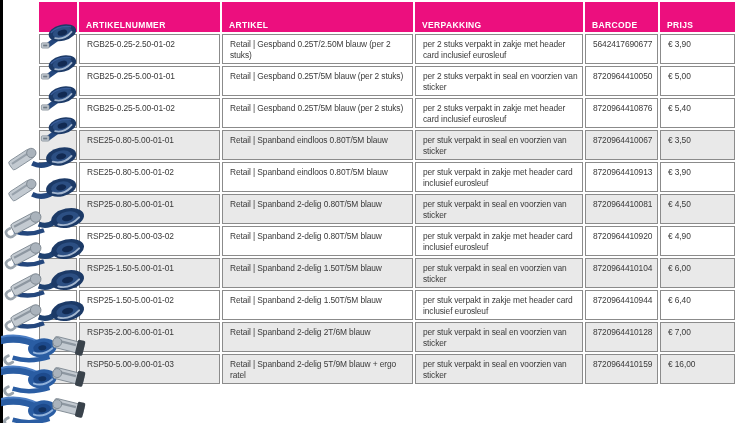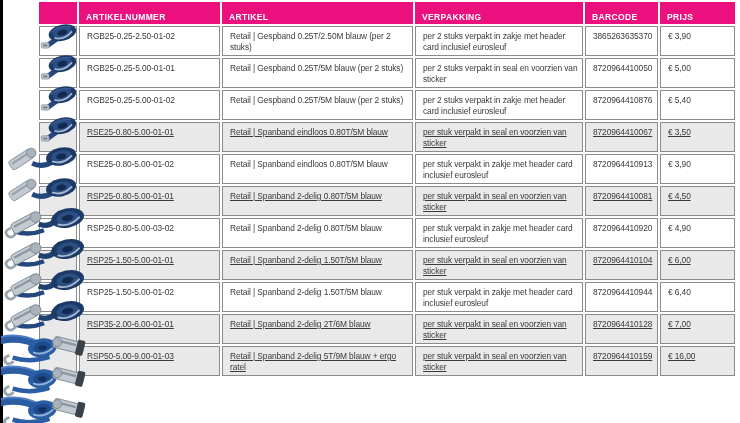--- a/index.html
+++ b/index.html
@@ -25,37 +25,37 @@
     table-layout: fixed;
   }
   th {
     background: var(--header_bg, #ec0f7e);
     color: var(--header_text, #ffffff);
     font-size: 8.5px;
     font-weight: bold;
     letter-spacing: .35px;
     text-align: left;
     height: 16px;
-    padding: 10px 4px 2px 7px;
+    padding: 18px 4px 2px 7px;
     white-space: nowrap;
     overflow: hidden;
   }
   td {
     border: 1px solid var(--cell_border, #8b8b8b);
     background: #ffffff;
     font-size: 8.4px;
     letter-spacing: -0.1px;
     line-height: 10.5px;
     color: var(--body_text, #3a3a3a);
     vertical-align: top;
     height: 29px;
     padding: 4px 4px 3px 7px;
     overflow: hidden;
   }
-  tr.shaded td { background: var(--row_shaded, #e9e9e9); text-decoration: underline; }
+  tr.shaded td { background: var(--row_shaded, #e9e9e9); }
   td.c-img { padding: 0; }
   .photo-layer { position: absolute; left: 0; top: 0; width: 740px; height: 423px; pointer-events: none; }
   .photo { position: absolute; }
   .photo svg { width: 100%; height: 100%; display: block; }
   .defs-hidden { position: absolute; width: 0; height: 0; overflow: hidden; }
 </style>
 </head>
 <body>
 
 <svg class="defs-hidden" aria-hidden="true">
@@ -148,21 +148,21 @@
         <th>BARCODE</th>
         <th>PRIJS</th>
       </tr>
     </thead>
     <tbody>
         <tr>
     <td class="c-img"></td>
     <td class="c-art">RGB25-0.25-2.50-01-02</td>
     <td class="c-desc">Retail | Gespband 0.25T/2.50M blauw (per 2 stuks)</td>
     <td class="c-pack">per 2 stuks verpakt in zakje met header card inclusief eurosleuf</td>
-    <td class="c-bar">3865263635370</td>
+    <td class="c-bar">5642417690677</td>
     <td class="c-price">€ 3,90</td>
   </tr>
         <tr>
     <td class="c-img"></td>
     <td class="c-art">RGB25-0.25-5.00-01-01</td>
     <td class="c-desc">Retail | Gespband 0.25T/5M blauw (per 2 stuks)</td>
     <td class="c-pack">per 2 stuks verpakt in seal en voorzien van sticker</td>
     <td class="c-bar">8720964410050</td>
     <td class="c-price">€ 5,00</td>
   </tr>

